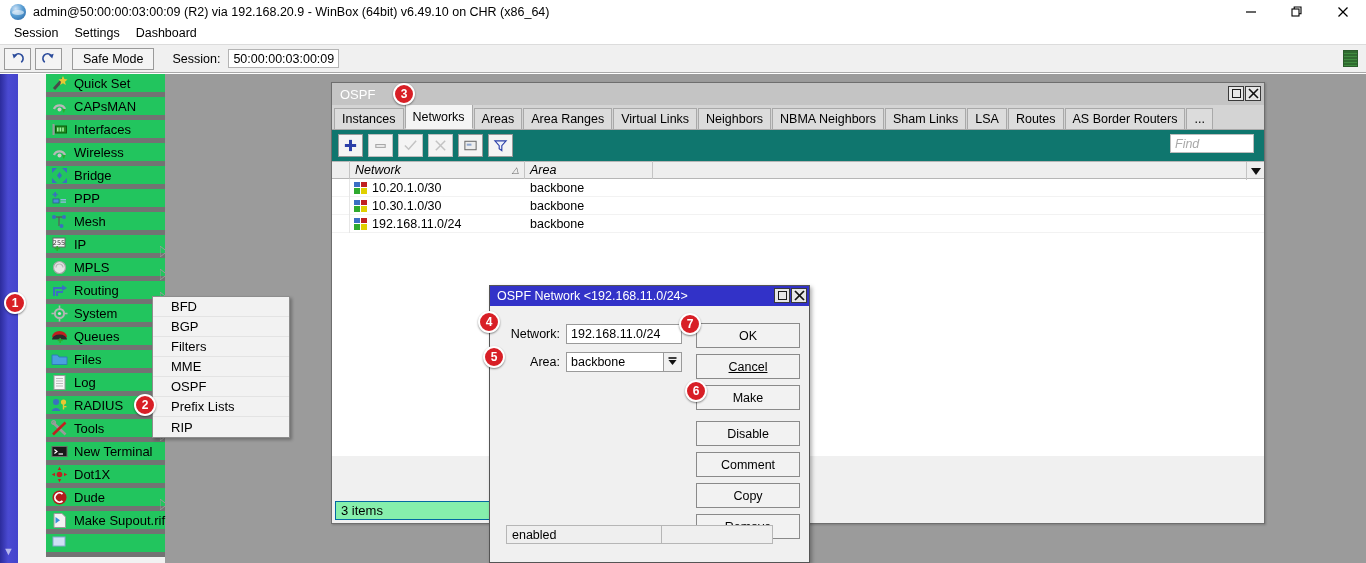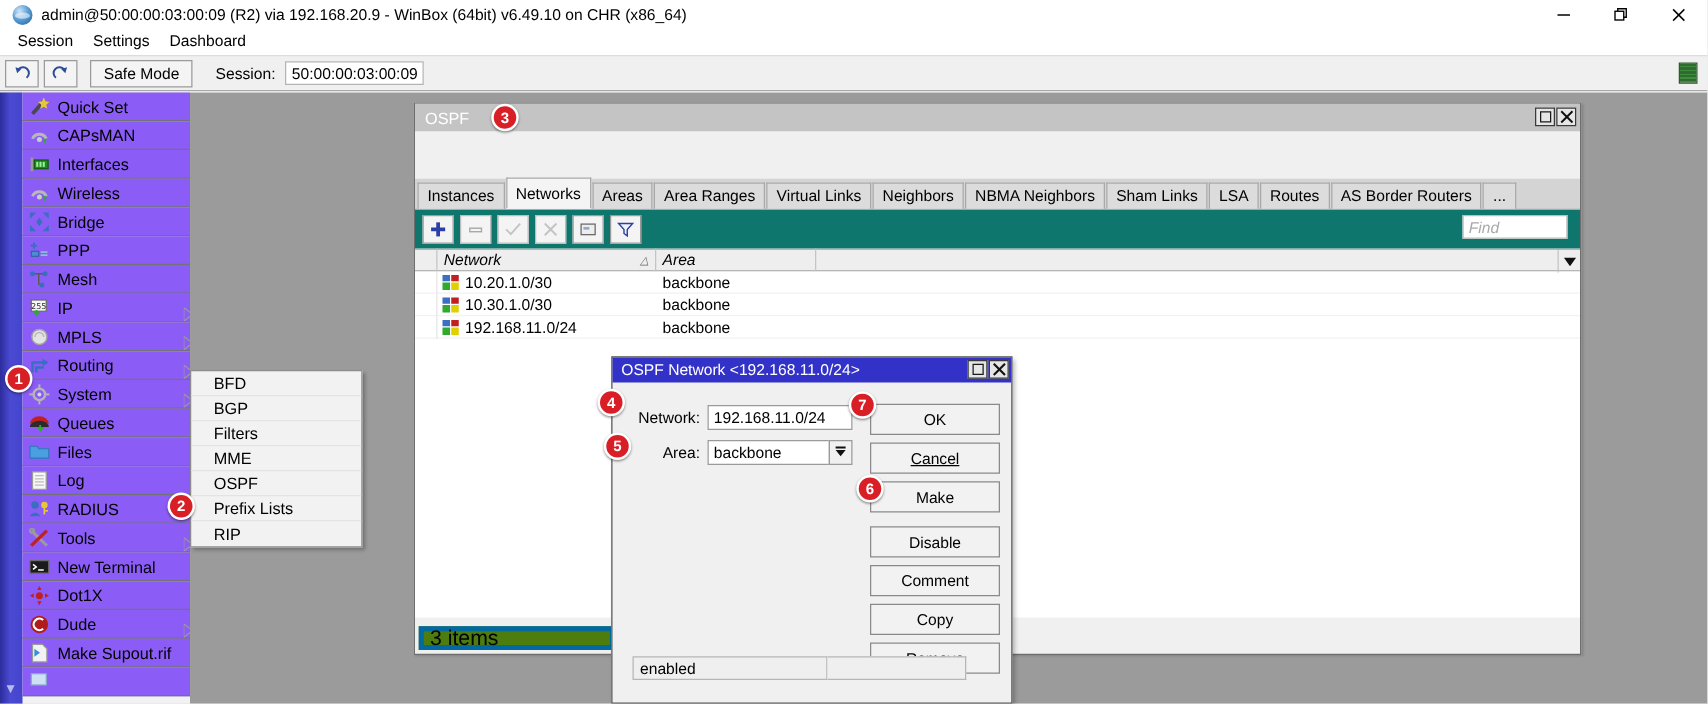--- a/index.html
+++ b/index.html
@@ -85,22 +85,22 @@
     width: 18px; height: 489px;
     background: linear-gradient(to right, #2c2c9c 0%, #4a4ad2 45%, #4444cc 100%);
     position: relative; flex: none;
   }
   .sb-strip .chev {
     position: absolute; left: 3px; bottom: 6px; color: #b9b9ee; font-size: 11px;
   }
   .sb-list { flex: 1; display: flex; flex-direction: column; background: #f2f2f2; }
   .sb-item {
     height: 23px; display: flex; align-items: center; gap: 6px;
-    border-bottom: 1px solid #737373; padding-left: 5px; font-size: 13px;
-    position: relative; background: #8b5cf6;
+    border-bottom: 5px solid #737373; padding-left: 5px; font-size: 13px;
+    position: relative; background: #22c55e; margin-left: 28px;
   }
   .sb-item .lbl { white-space: nowrap; }
   .sb-arrow {
     position: absolute; right: 5px; top: 5px;
     width: 0; height: 0; border-left: 6px solid transparent; border-top: 6px solid transparent;
   }
   .sb-arrow svg { display:block; }
   .ic { width: 17px; height: 17px; flex: none; position: relative; }
 
   
@@ -128,21 +128,21 @@
   .ospf-ctl { position: absolute; right: 3px; top: 3px; display: flex; gap: 1px; }
   .mini-btn {
     width: 16px; height: 15px; border: 1px solid #3a3a3a; background: #e6e6e6;
     display: flex; align-items: center; justify-content: center;
     font-size: 11px; line-height: 1; color: #111;
   }
   .mini-sq { width: 9px; height: 9px; border: 1.5px solid #1a1a1a; }
 
   .tabs {
     height: 25px; background: #d4d4d4; display: flex; align-items: flex-end;
-    padding-left: 2px; border-bottom: 1px solid #a9a9a9; margin-top: 38px;
+    padding-left: 2px; border-bottom: 1px solid #a9a9a9;
   }
   .tab {
     height: 21px; display: flex; align-items: center; padding: 0 7px;
     background: #dcdcdc; border: 1px solid #a9a9a9; border-bottom: none;
     margin-right: 1px; font-size: 12.5px; white-space: nowrap;
   }
   .tab.active { background: #f4f4f4; height: 25px; border-bottom: 1px solid #f4f4f4; }
 
   .ospf-toolbar {
     height: 31px; background: #0f766e; display: flex; align-items: center;
@@ -176,22 +176,22 @@
   .row { height: 18px; display: flex; align-items: center; font-size: 12.5px; border-bottom: 1px solid #f2f2f2; }
   .row-gutter { width: 18px; height: 18px; border-right: 1px solid #e6e6e6; flex: none; }
   .row-net { width: 175px; display: flex; align-items: center; gap: 5px; padding-left: 4px; }
   .row-area { width: 128px; padding-left: 5px; }
   .netic { width: 13px; height: 12px; flex: none; display: grid;
     grid-template-columns: 1fr 1fr; grid-template-rows: 1fr 1fr; gap: 1px; }
   .netic i { display: block; }
 
   .ospf-status {
     position: absolute; left: 3px; bottom: 3px; width: 157px; height: 19px;
-    background: #4d7c0f; border: 4px solid #0369a1;
-    display: flex; align-items: center; padding-left: 5px; font-size: 17px;
+    background: #86efac; border: 1px solid #0369a1;
+    display: flex; align-items: center; padding-left: 5px; font-size: 13px;
   }
 
   
   .dlg {
     position: absolute; left: 489px; top: 285px; width: 321px; height: 278px;
     background: #f0f0f0; border: 1px solid #555;
     box-shadow: 2px 2px 4px rgba(0,0,0,.3);
   }
   .dlg-title {
     height: 20px; background: #3232c8; color: #fff; display: flex; align-items: center;

